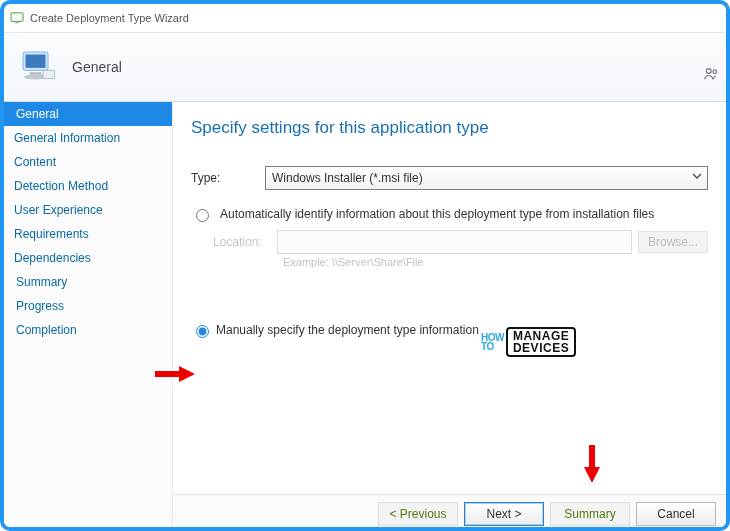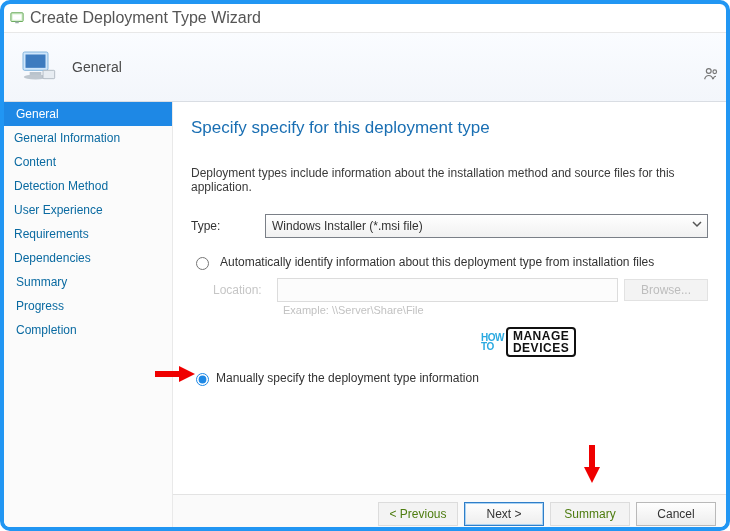--- a/index.html
+++ b/index.html
@@ -19,21 +19,21 @@
     overflow: hidden;
     position: relative;
     background: #fff;
   }
   
   .titlebar {
     display: flex;
     align-items: center;
     height: 24px;
     padding: 2px 6px;
-    font-size: 16px;
+    font-size: 11px;
     color: #555;
     border-bottom: 1px solid #e8e8e8;
   }
   .titlebar .ticon {
     width: 14px; height: 14px; margin-right: 6px;
     display: inline-block;
   }
   
   .headerband {
     height: 68px;
@@ -120,21 +120,21 @@
     margin: 8px 0 2px 22px;
   }
   .loc-label { color: #c6c6c6; width: 58px; }
   .loc-input {
     flex: 1;
     height: 20px;
     border: 1px solid #dcdcdc;
     background: #fcfcfc;
   }
   .browse-btn {
-    width: 84px; height: 22px;
+    width: 70px; height: 22px;
     background: #f3f3f3;
     border: 1px solid #e2e2e2;
     color: #bdbdbd;
     font-size: 12px;
   }
   .example {
     margin-left: 92px;
     color: #c2c2c2;
     font-size: 11px;
     margin-top: 2px;
@@ -247,22 +247,21 @@
       <div class="side-item indent"><span>Detection Method</span></div>
       <div class="side-item indent"><span>User Experience</span></div>
       <div class="side-item indent"><span>Requirements</span></div>
       <div class="side-item indent"><span>Dependencies</span></div>
       <div class="side-item"><span>Summary</span></div>
       <div class="side-item"><span>Progress</span></div>
       <div class="side-item"><span>Completion</span></div>
     </div>
 
     <div class="content">
-      <div class="page-heading">Specify specify for this deployment type</div>
-      <div class="desc">Deployment types include information about the installation method and source files for this application.</div>
+      <div class="page-heading">Specify settings for this application type</div>
 
       <div class="row-type">
         <span class="lbl">Type:</span>
         <div class="select-box">
           <span>Windows Installer (*.msi file)</span>
           <span class="chev">
             <svg width="12" height="12" viewBox="0 0 12 12">
                 <path d="M2 4l4 4 4-4" fill="none" stroke="#555" stroke-width="1.5"></path>
               </svg>
           </span>

